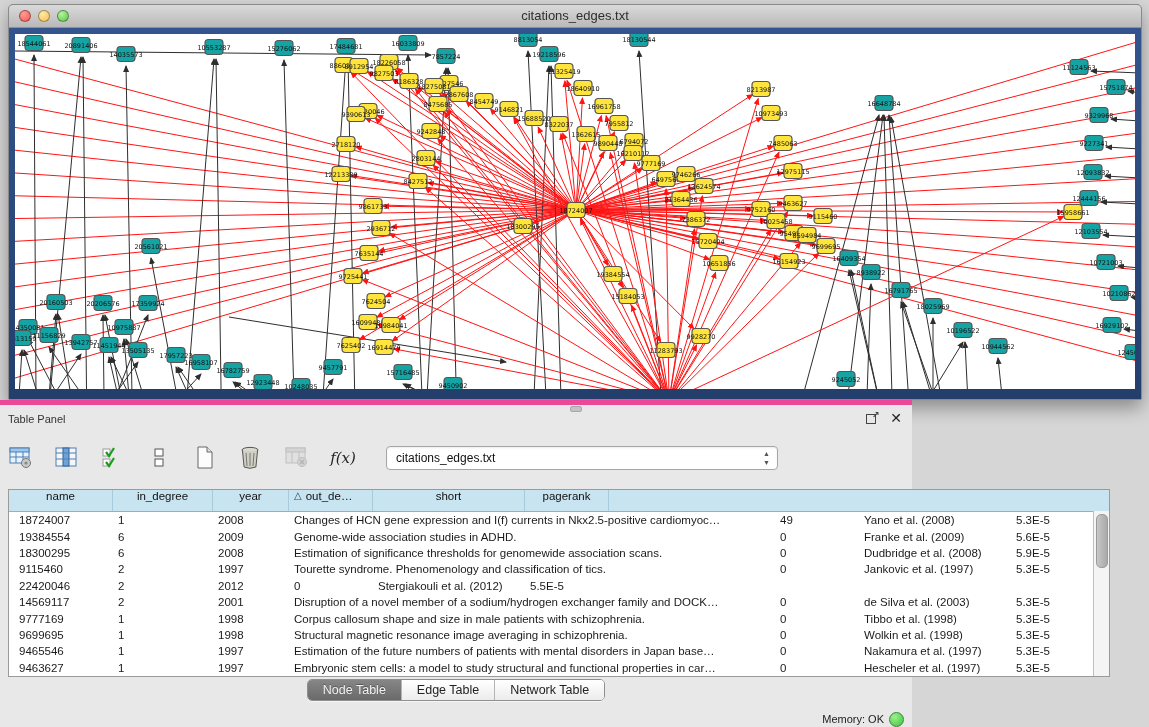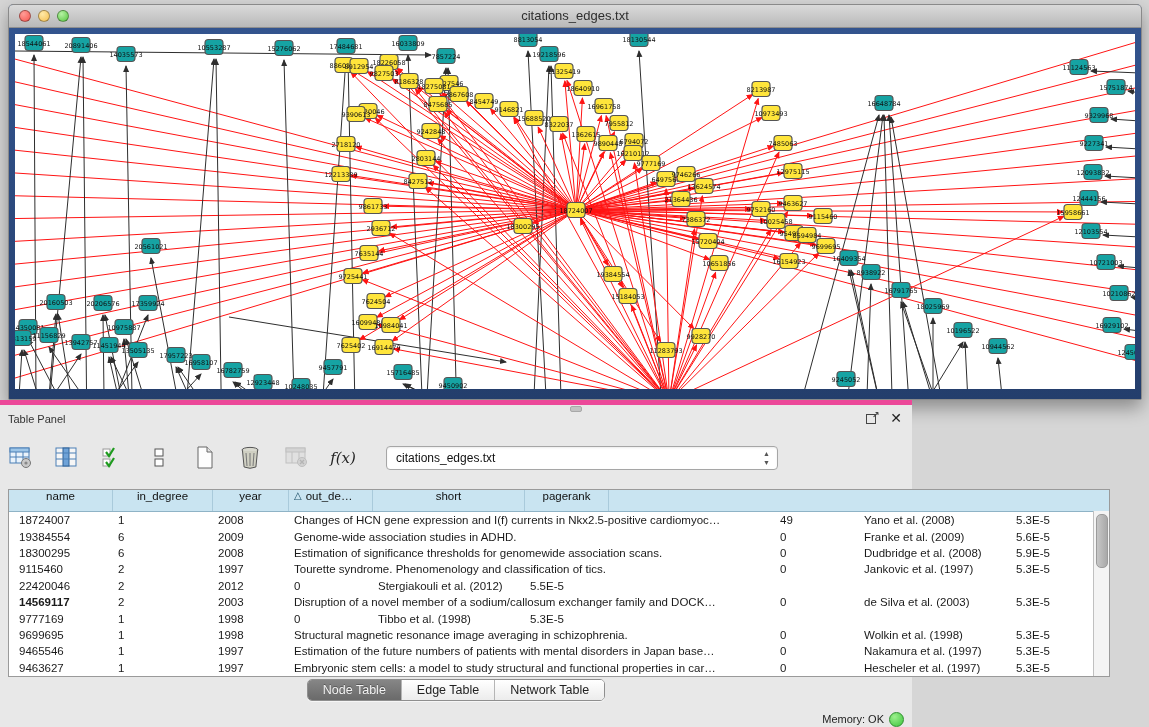--- a/index.html
+++ b/index.html
@@ -897,32 +897,33 @@
         </div>
         <div class="trow">
           <div class="td" style="width: 104px; padding-left: 10px;">22420046</div>
           <div class="td" style="width: 100px;">2</div>
           <div class="td" style="width: 76px;">2012</div>
           <div class="td" style="width: 84px;">0</div>
           <div class="td" style="width: 152px;">Stergiakouli et al. (2012)</div>
           <div class="td" style="width: 84px;">5.5E-5</div>
         </div>
         <div class="trow">
-          <div class="td" style="width: 104px; padding-left: 10px; font-weight: bold;">14569117</div>
+          <div class="td" style="width: 104px; padding-left: 10px;">14569117</div>
           <div class="td" style="width: 100px;">2</div>
-          <div class="td" style="width: 76px;">2003</div>
-          <div class="td" style="width: 486px;">Disruption of a novel member of a sodium/callosum exchanger family and DOCK…</div>
+          <div class="td" style="width: 76px;">2001</div>
+          <div class="td" style="width: 486px;">Disruption of a novel member of a sodium/hydrogen exchanger family and DOCK…</div>
           <div class="td" style="width: 84px;">0</div>
           <div class="td" style="width: 152px;">de Silva et al. (2003)</div>
           <div class="td" style="width: 84px;">5.3E-5</div>
         </div>
         <div class="trow">
           <div class="td" style="width: 104px; padding-left: 10px;">9777169</div>
           <div class="td" style="width: 100px;">1</div>
           <div class="td" style="width: 76px;">1998</div>
+          <div class="td" style="width: 486px;">Corpus callosum shape and size in male patients with schizophrenia.</div>
           <div class="td" style="width: 84px;">0</div>
           <div class="td" style="width: 152px;">Tibbo et al. (1998)</div>
           <div class="td" style="width: 84px;">5.3E-5</div>
         </div>
         <div class="trow">
           <div class="td" style="width: 104px; padding-left: 10px;">9699695</div>
           <div class="td" style="width: 100px;">1</div>
           <div class="td" style="width: 76px;">1998</div>
           <div class="td" style="width: 486px;">Structural magnetic resonance image averaging in schizophrenia.</div>
           <div class="td" style="width: 84px;">0</div>

